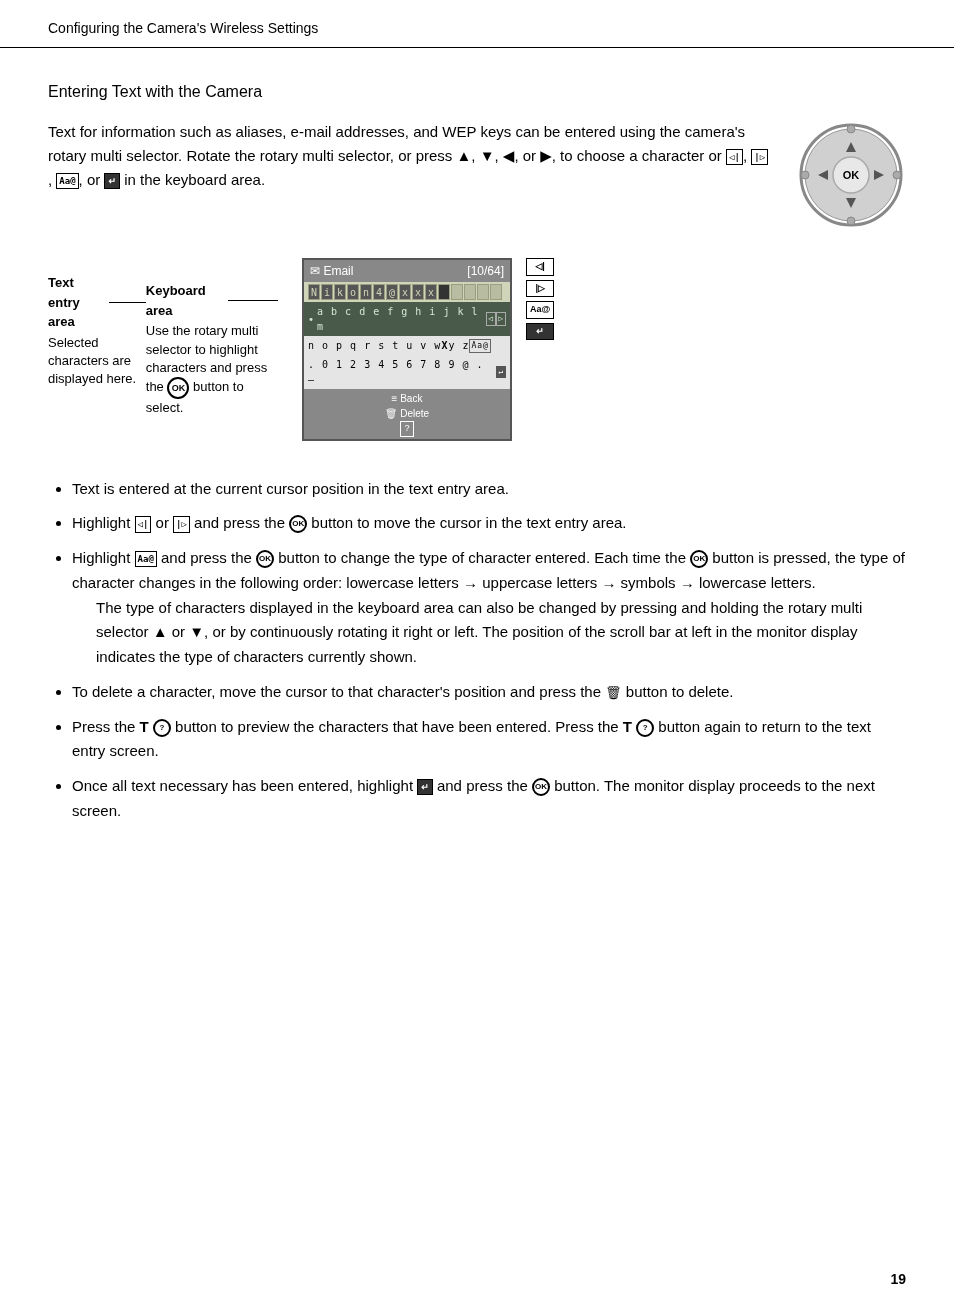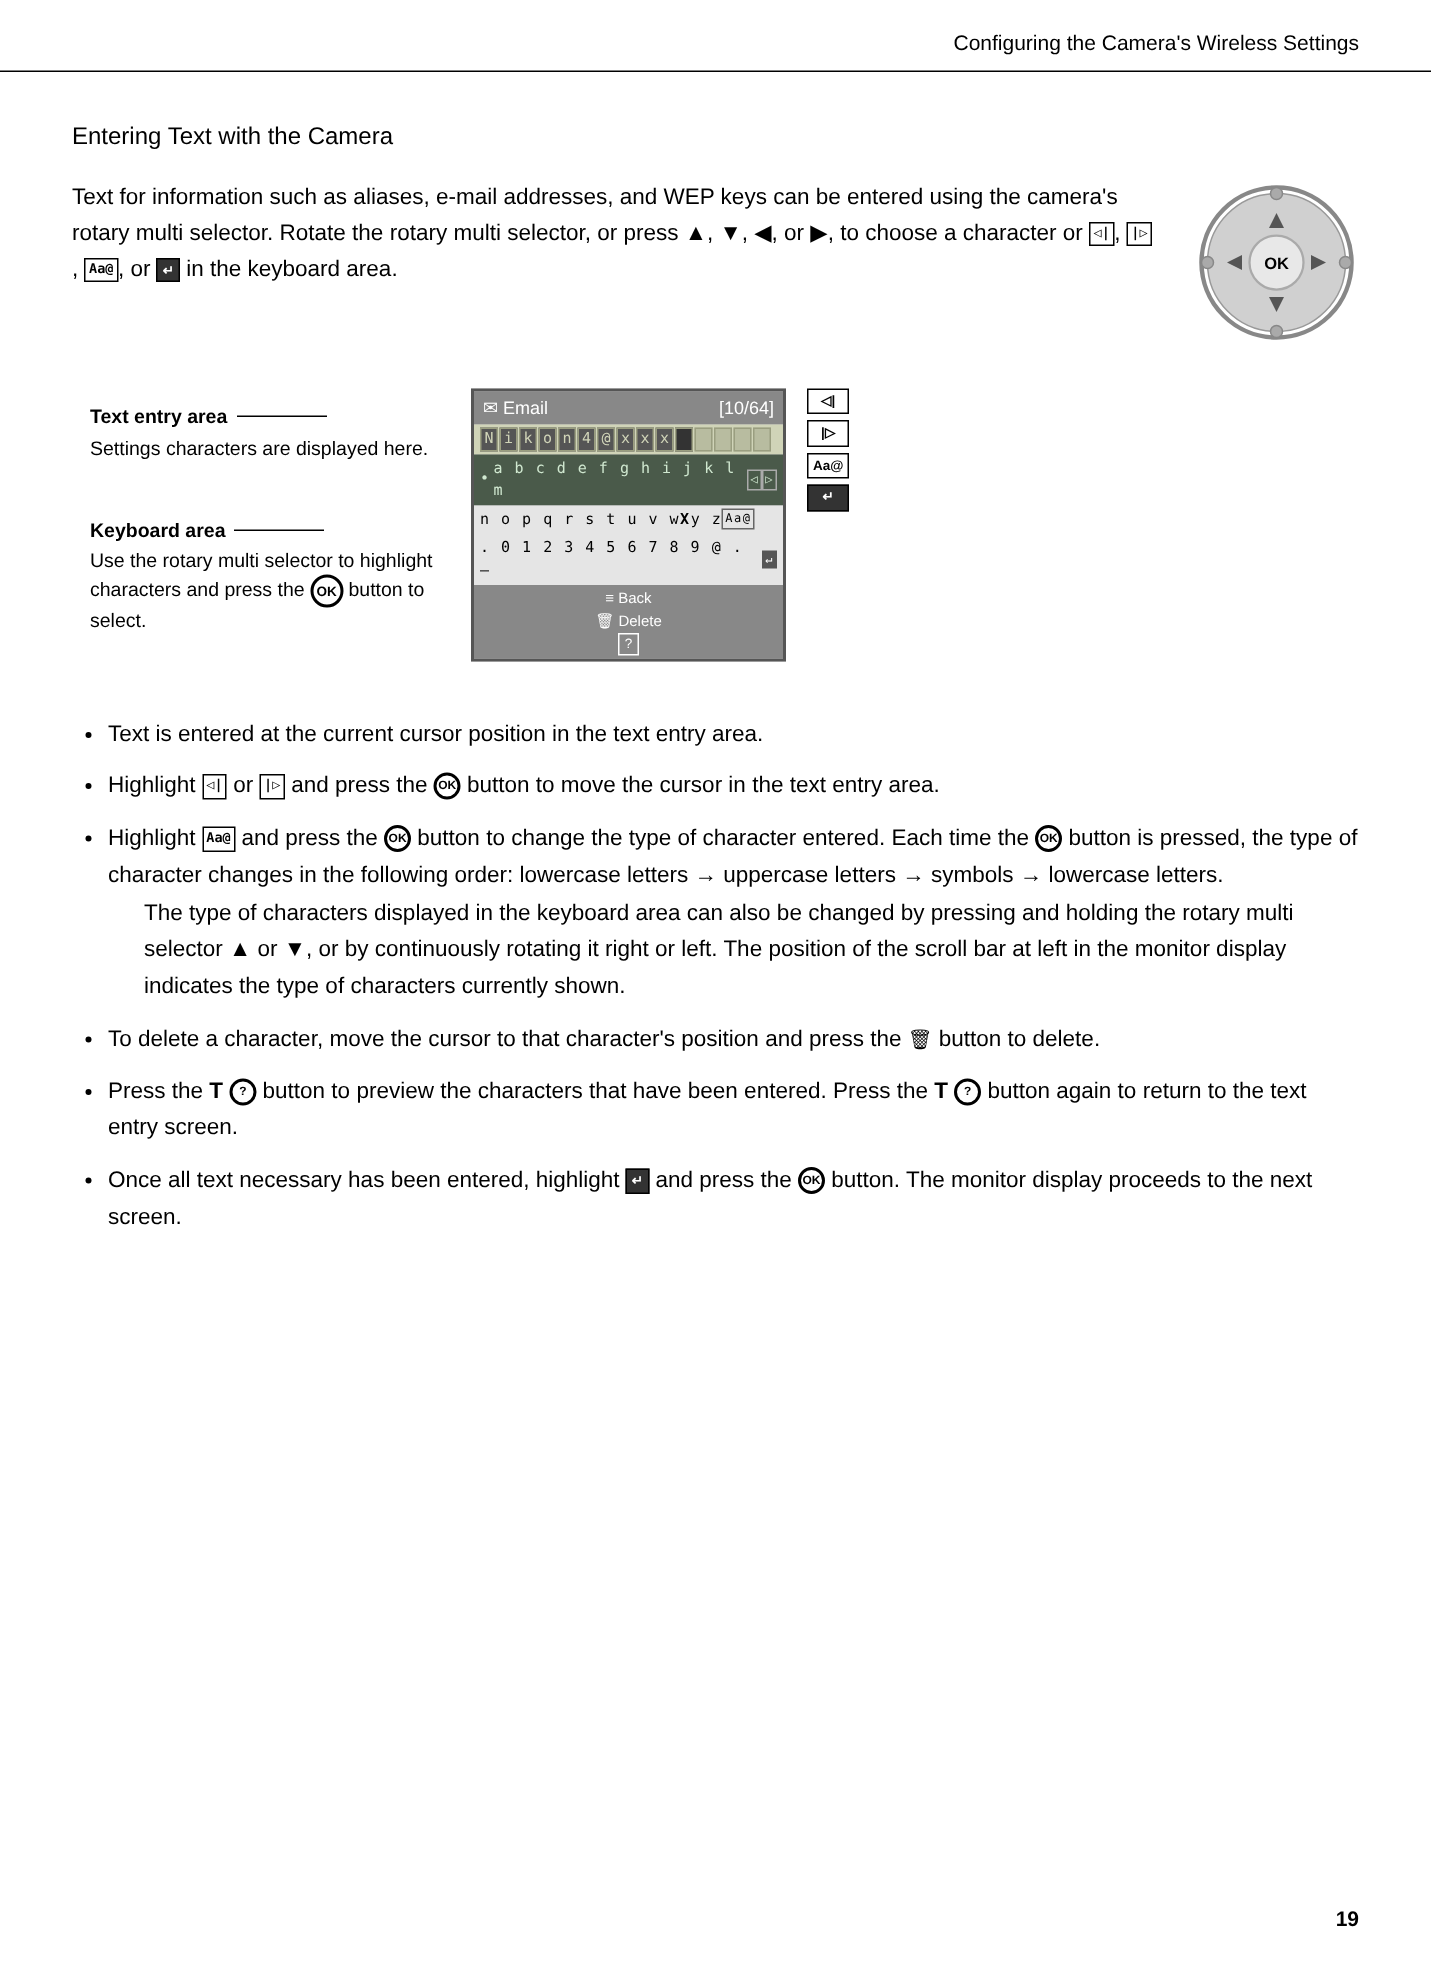--- a/index.html
+++ b/index.html
@@ -8,21 +8,20 @@
       background: #ffffff;
       color: #000000;
       width: 954px;
       min-height: 1314px;
       padding: 0;
       font-size: 15px;
       line-height: 1.5;
     }
     .page-header {
       display: flex;
-      justify-content: flex-end;
       padding: 18px 48px 8px 48px;
       border-bottom: 1.5px solid #000;
       font-size: 14px;
     }
     .page-content {
       padding: 32px 48px 48px 48px;
     }
     .section-title {
       font-size: 16px;
       font-weight: normal;
@@ -45,24 +44,23 @@
       flex-shrink: 0;
     }
     .diagram-section {
       display: flex;
       gap: 24px;
       margin: 24px 0 36px 0;
       align-items: center;
     }
     .diagram-labels {
       display: flex;
-      flex-direction: column;
+      flex-direction: row;
       gap: 0;
       width: 230px;
-      margin-left: 12px;
     }
     .label-block {
       margin-bottom: 18px;
     }
     .label-title {
       font-weight: bold;
       font-size: 13px;
       display: flex;
       align-items: center;
     }
@@ -260,21 +258,21 @@
   </div>
 
   <div class="diagram-section">
 
     <div class="diagram-labels">
       <div class="label-block" style="margin-top: 10px;">
         <div class="label-title">
           <span>Text entry area</span>
             <span class="label-line"></span>
         </div>
-        <div class="label-desc">Settings characters are displayed here.</div>
+        <div class="label-desc">Selected characters are displayed here.</div>
       </div>
       <div class="label-block" style="margin-top: 18px;">
         <div class="label-title">
           <span>Keyboard area</span>
             <span class="label-line"></span>
         </div>
         <div class="label-desc">
           Use the rotary multi selector to highlight characters and press the <span class="ok-circle">OK</span> button to select.
         </div>
       </div>

